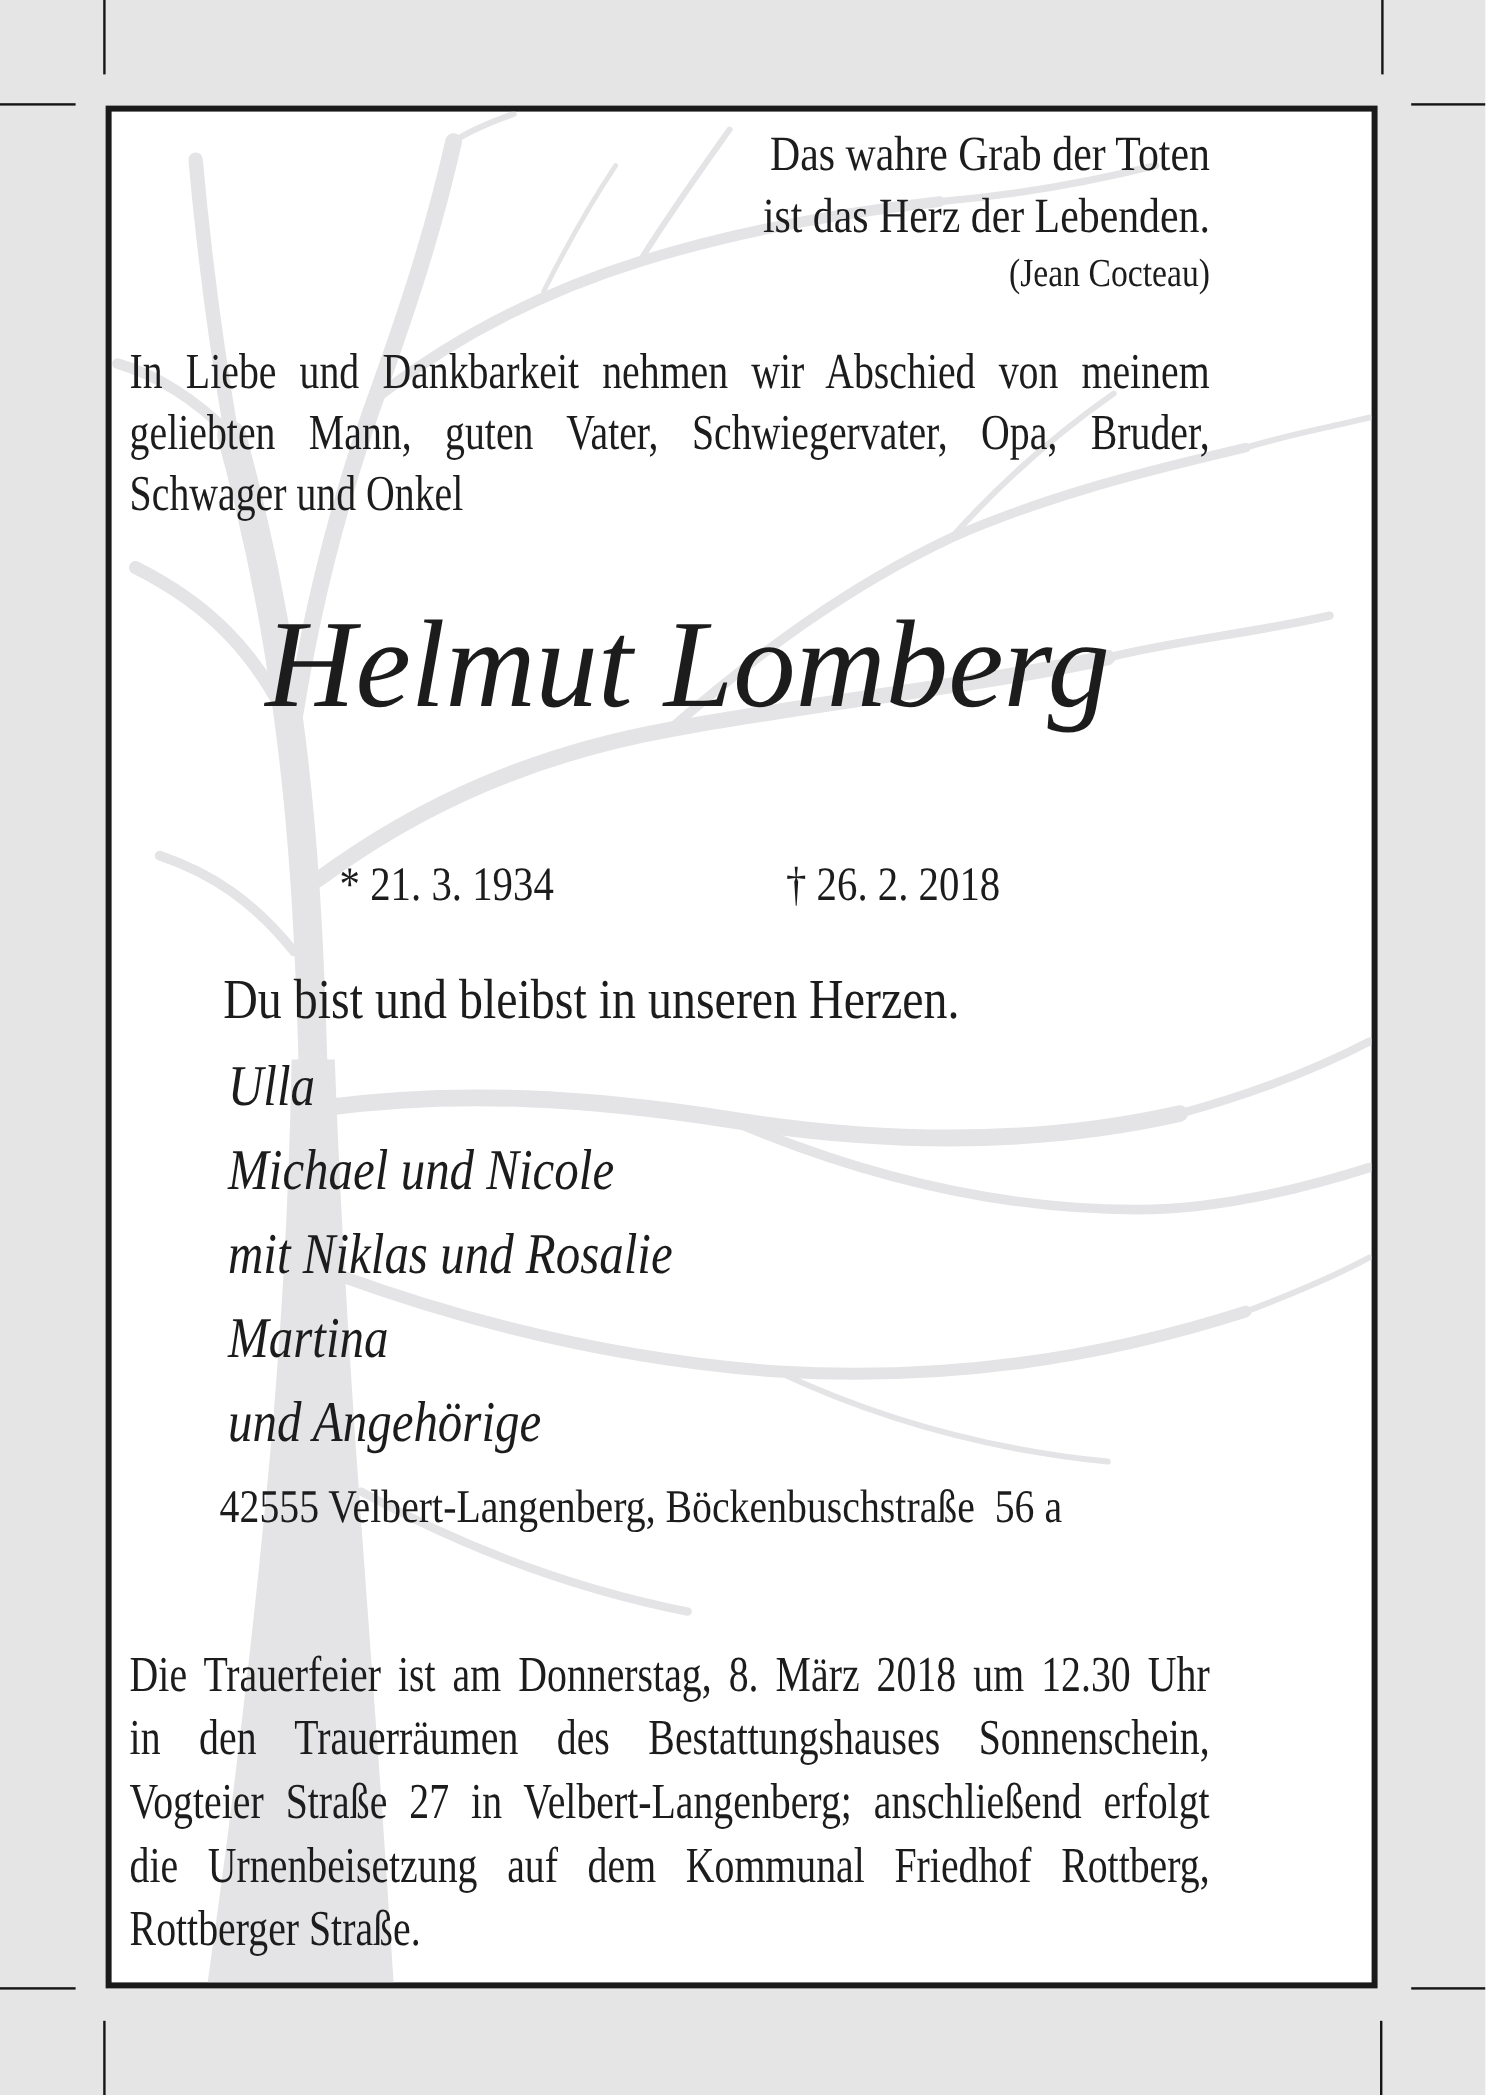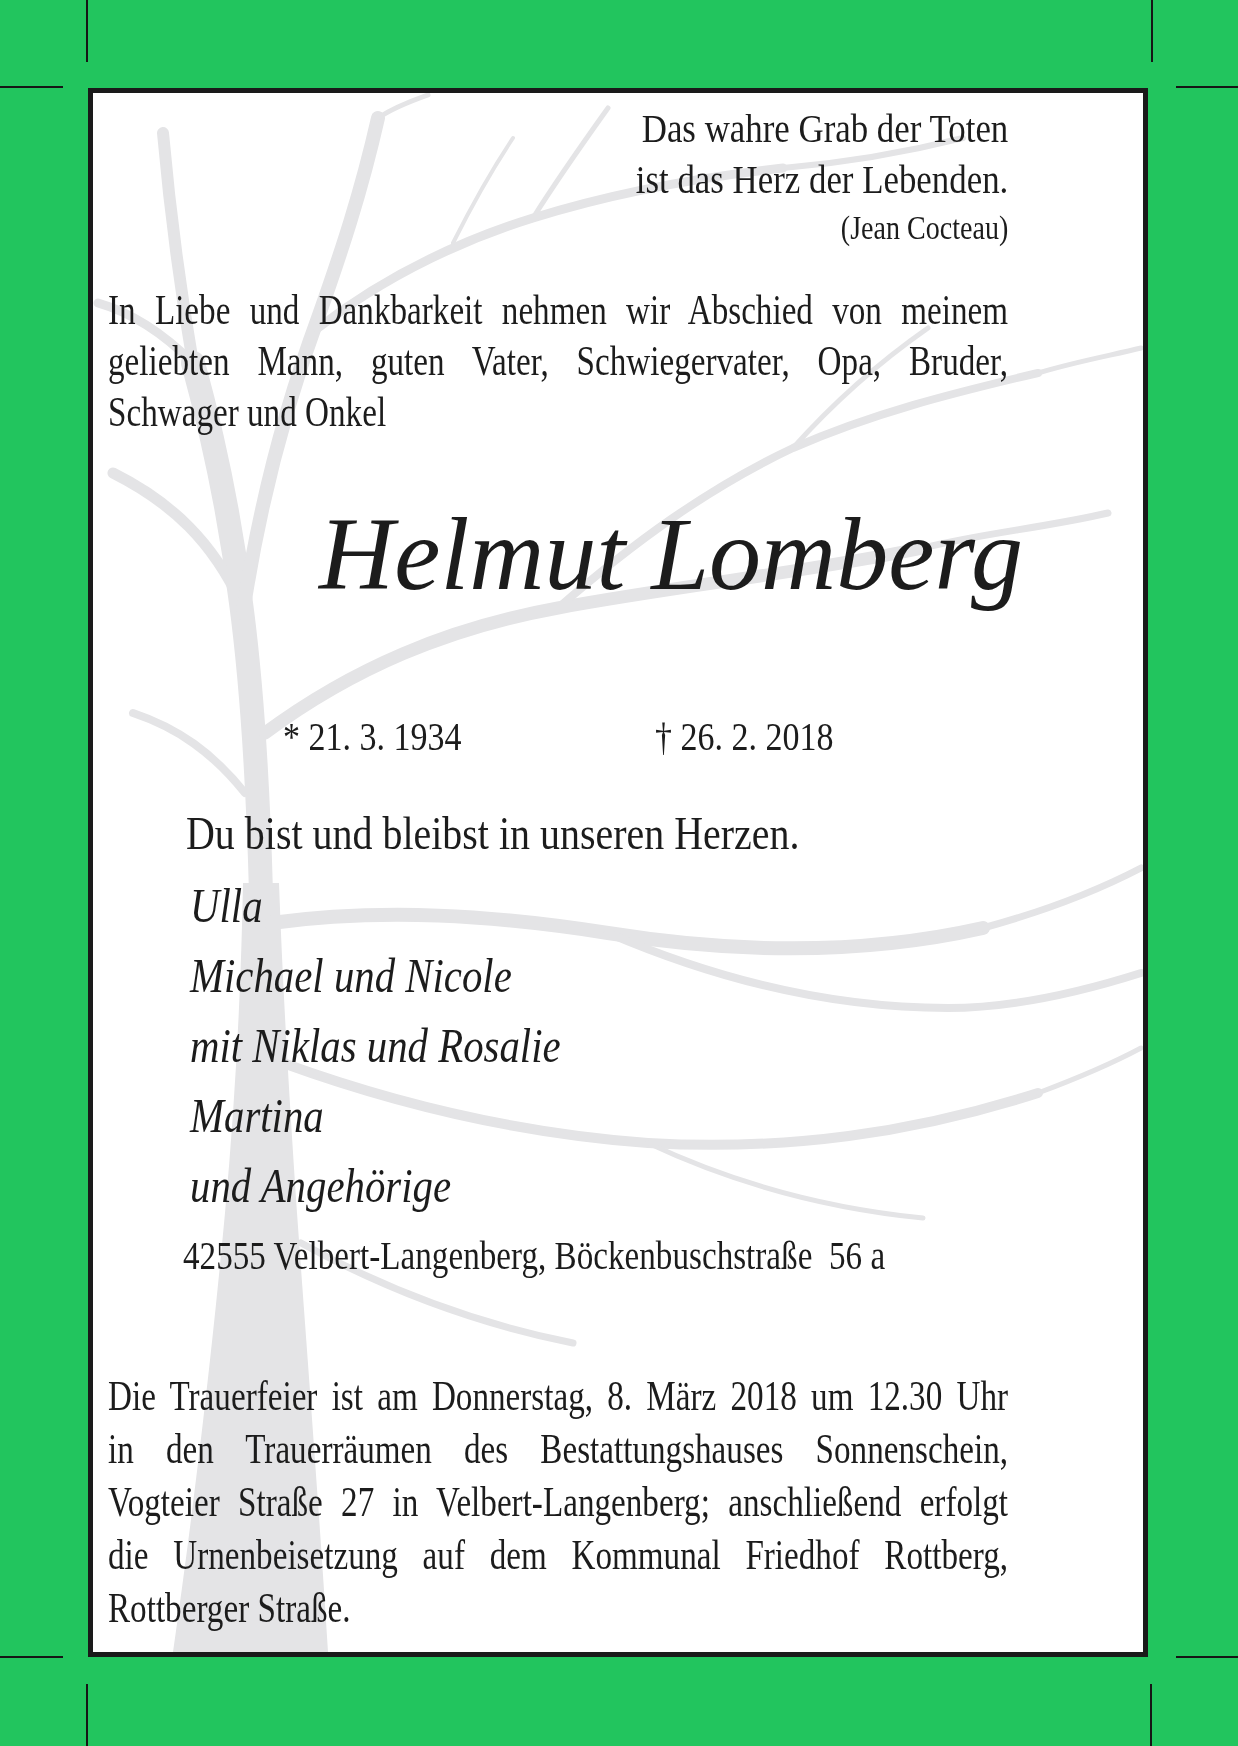--- a/index.html
+++ b/index.html
@@ -1,20 +1,20 @@
 <!DOCTYPE html>
 <html><head>
 <meta charset="utf-8">
 <style>
   html, body { margin: 0; padding: 0; background: #ffffff; }
   .page {
     position: relative;
     width: 1238px;
     height: 1746px;
-    background: #22c55e;
+    background: #e5e5e5;
     font-family: "Liberation Serif", serif;
     color: #1c1c1c;
     overflow: hidden;
   }
   
   .crop { position: absolute; background: #161616; }
   .crop.v { width: 2px; height: 62px; }
   .crop.h { width: 63px; height: 2px; }
   .crop.tl-v { left: 86px;  top: 0; }
   .crop.tl-h { left: 0;     top: 86px; }
@@ -67,21 +67,21 @@
   .intro { top: 192px; }
   .intro .pline { line-height: 51px; }
   .funeral { top: 1277px; }
   .funeral .pline { line-height: 53px; }
   .pline { text-align: justify; text-align-last: justify; }
   .pline.last { text-align: left; text-align-last: left; }
   
   .name {
     left: 30px; top: 400px;
     width: 900px;
-    text-align: right;
+    text-align: center;
     font-size: 104px;
     line-height: 122px;
     font-style: italic;
     white-space: nowrap;
   }
   
   .date { top: 620px; font-size: 40px; white-space: nowrap; }
   .date.birth { left: 190px; }
   .date.death { left: 562px; }
   

